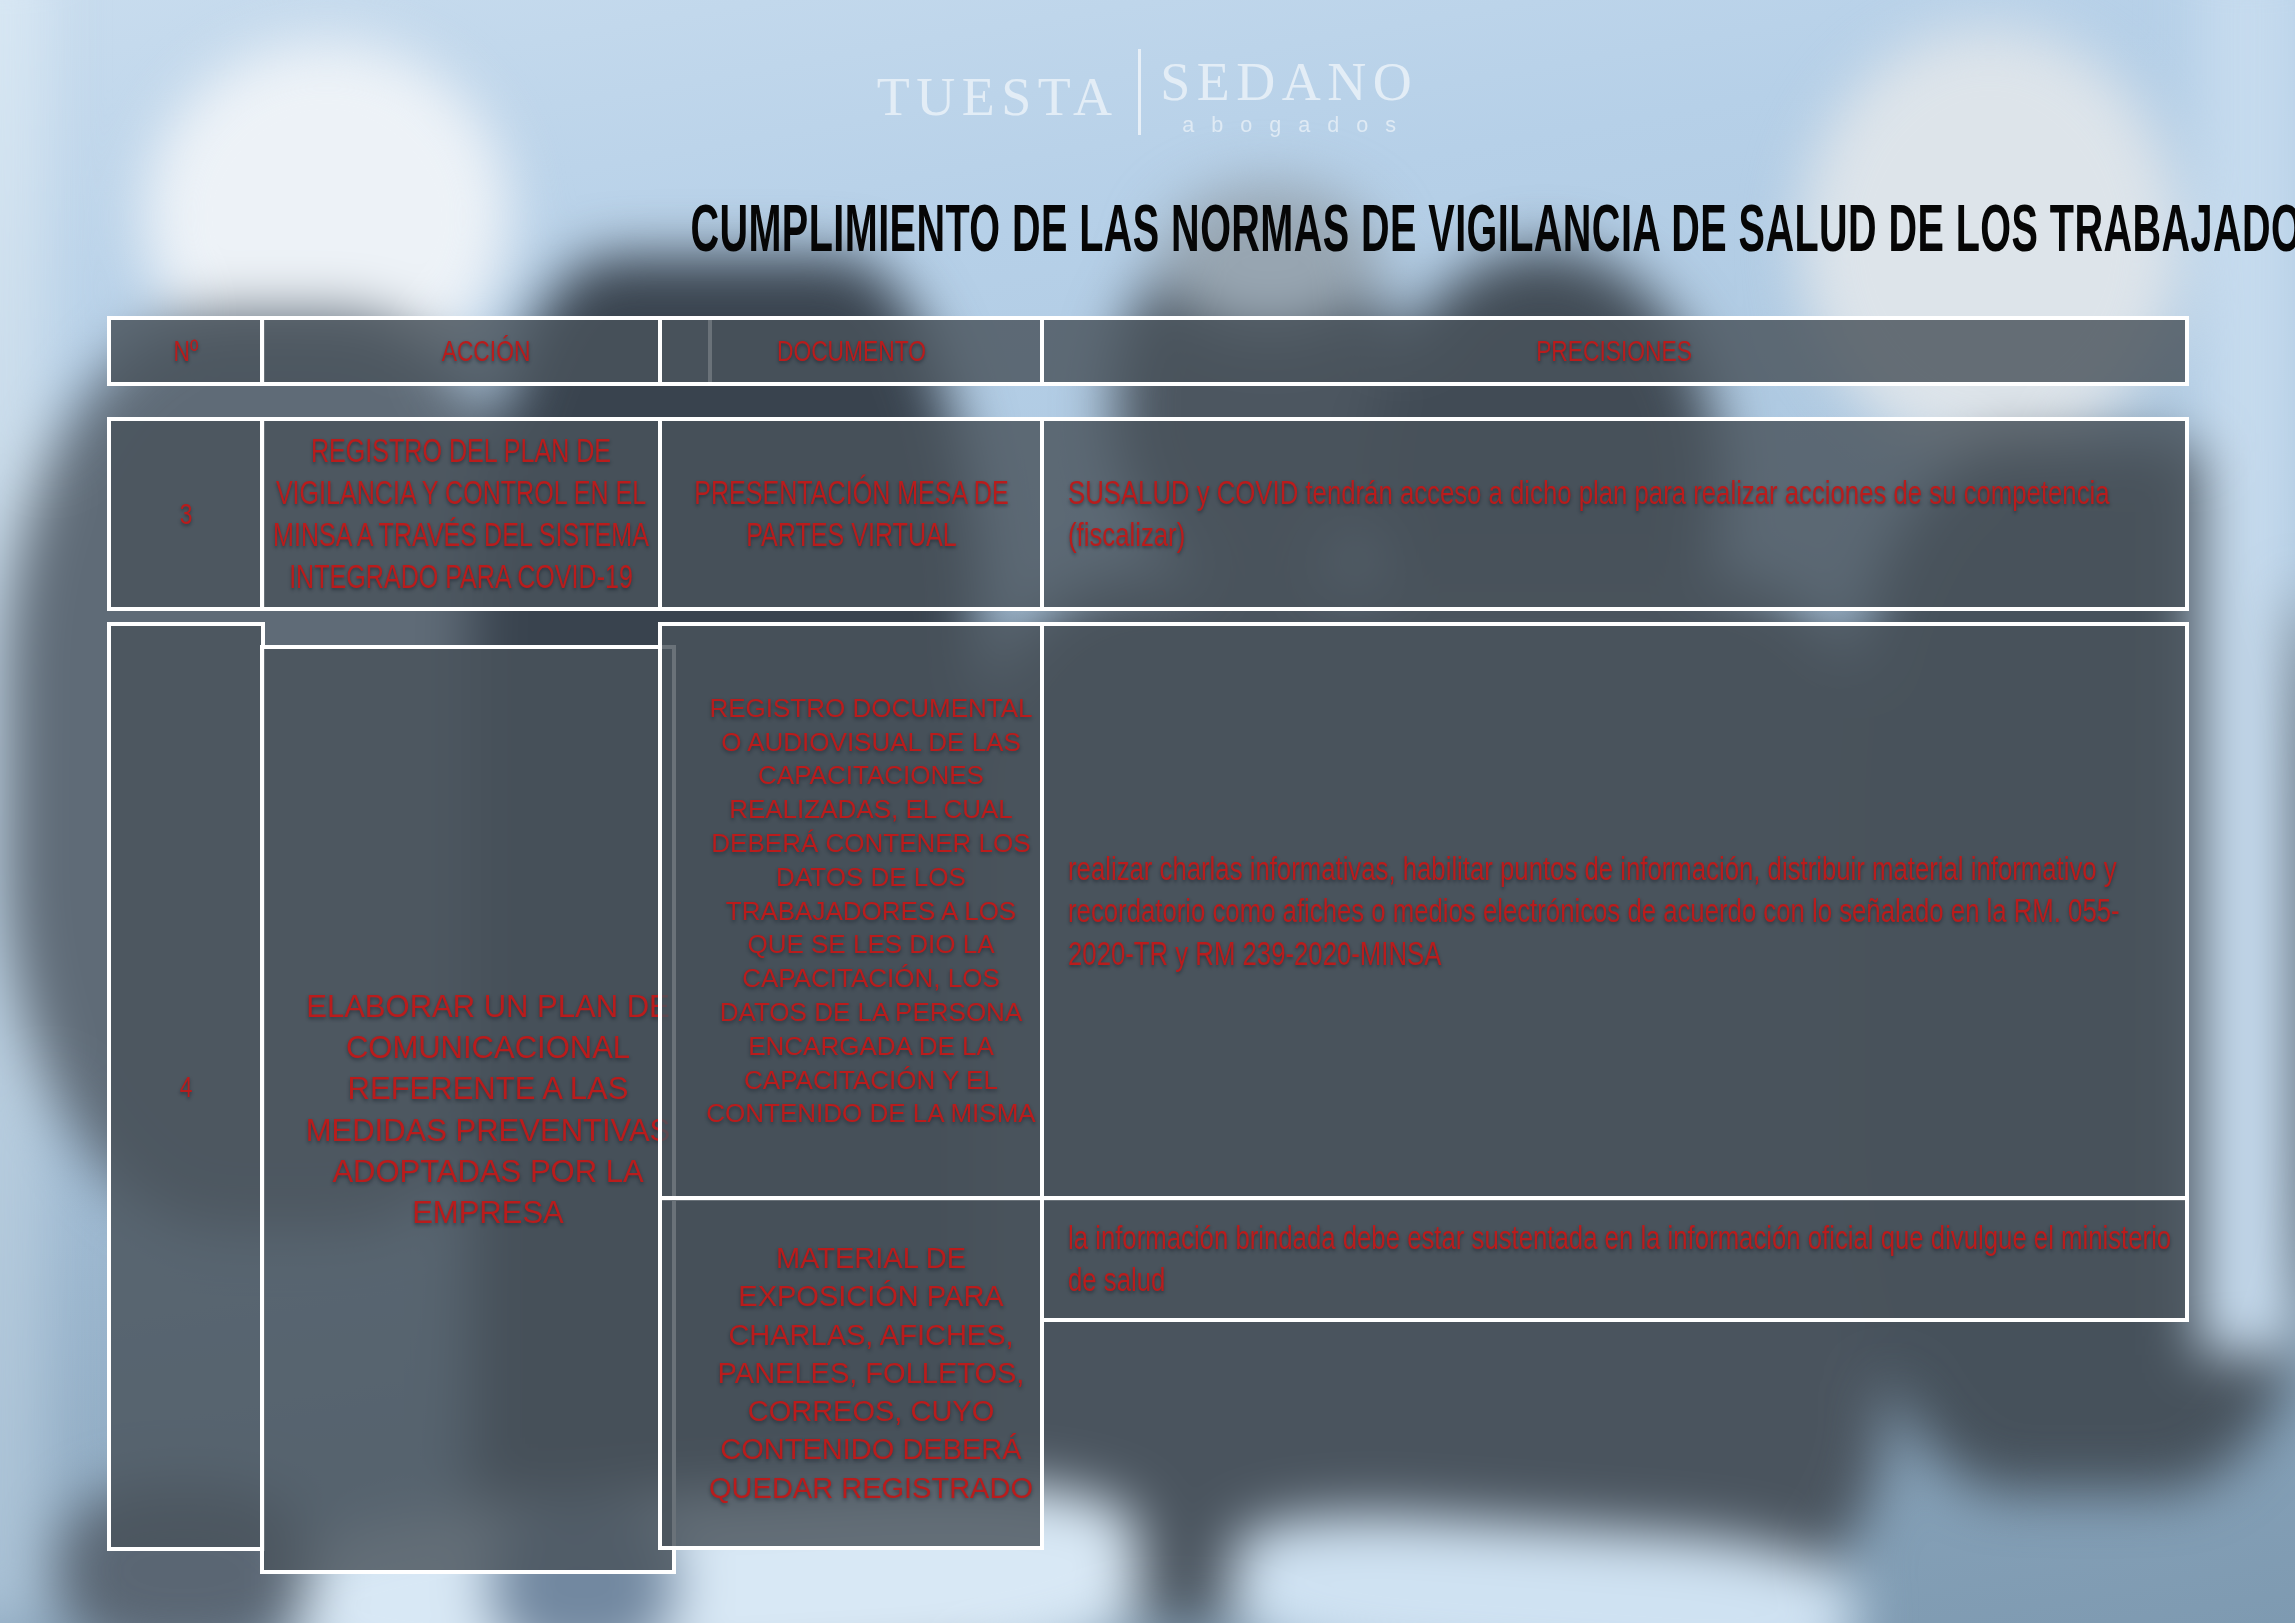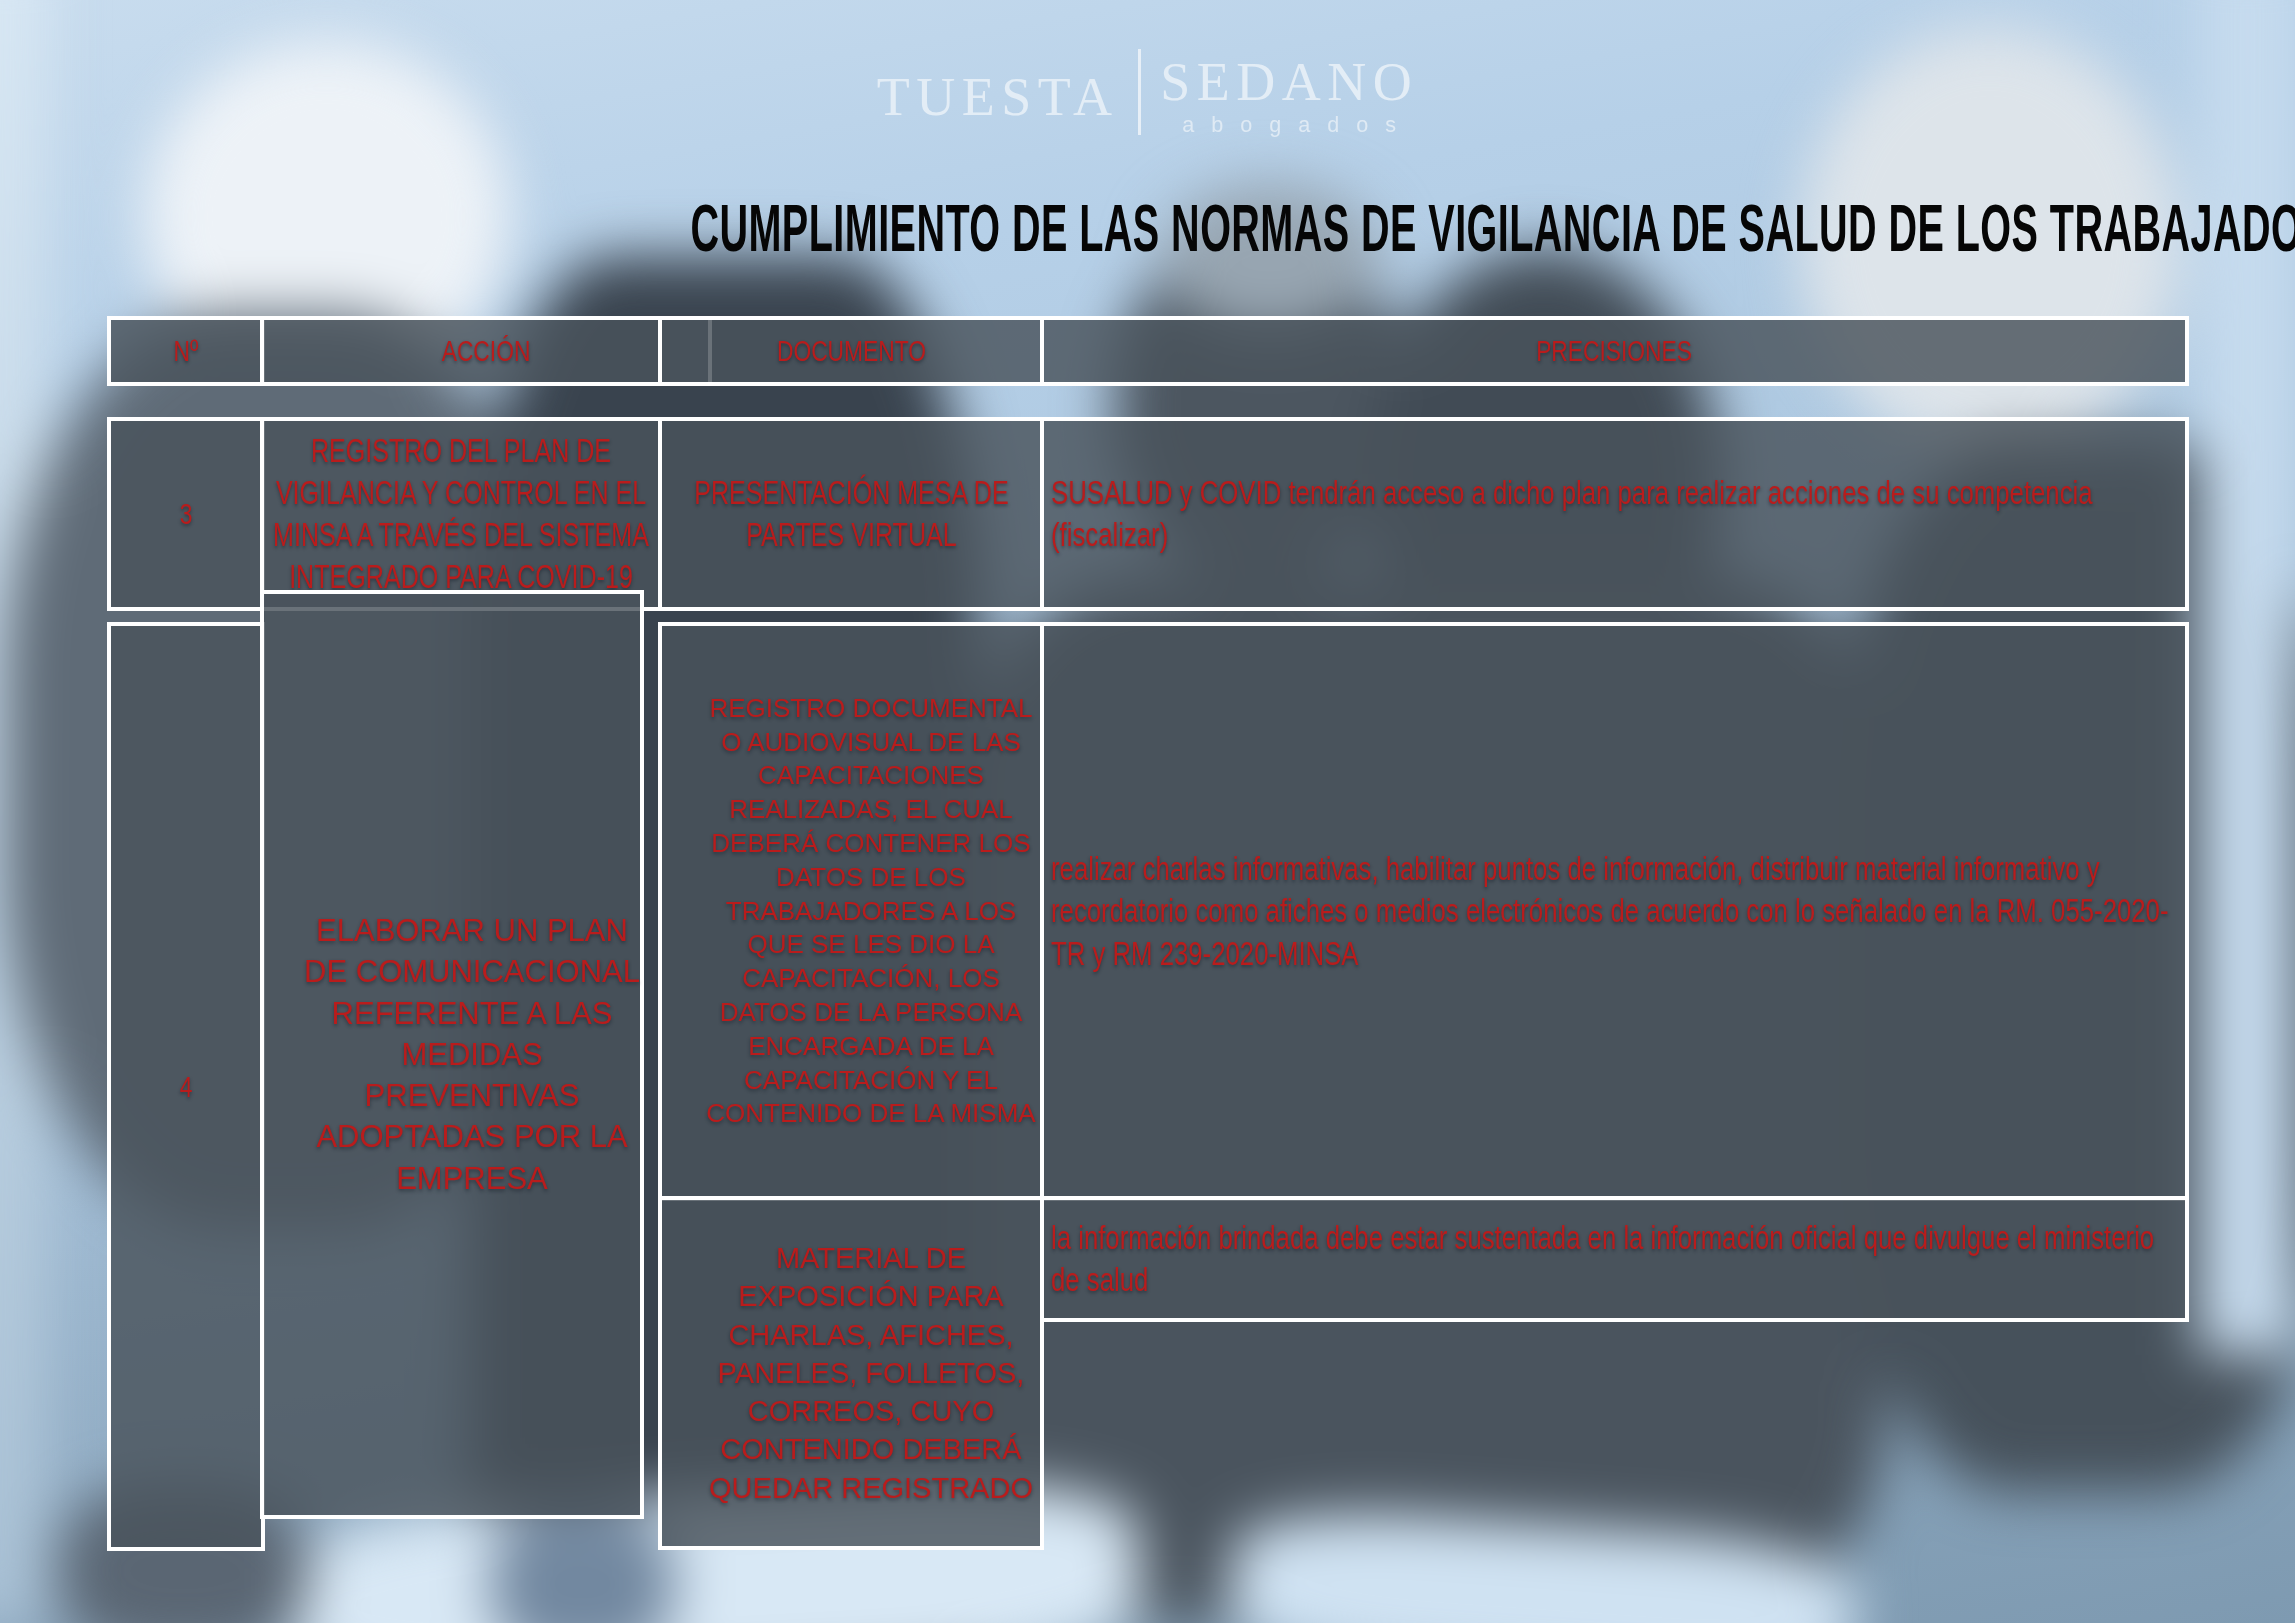--- a/index.html
+++ b/index.html
@@ -44,21 +44,21 @@
 
   
   .cell {
     position:absolute; box-sizing:border-box;
     border:4.6px solid #ffffff;
     background:rgba(73,83,92,0.82);
     display:flex; align-items:center; justify-content:center;
     color:#b91c1c; text-align:center;
     text-shadow:0 2px 3.9px rgba(10,20,30,0.45);
   }
-  .cell.left { justify-content:flex-start; text-align:left; padding-left:7px; padding-right:9.2px; }
+  .cell.left { justify-content:flex-start; text-align:left; padding-left:24px; padding-right:9.2px; }
 
   
   .cn  { display:block; width:132%; flex:none; transform:scaleX(0.76); }
   .cnl { display:block; width:128%; flex:none; transform:scaleX(0.78); transform-origin:left center; }
   .nm  { display:block;margin-left:40px; }
 
   .fs-h    { font-size:30px; }
   .fs-std  { font-size:33px; line-height:1.28; }
   .fs-num  { font-size:30px; }
   .fs-acc4 { font-size:31px; line-height:1.33; }
@@ -124,21 +124,21 @@
   <div class="cell fs-std" style="left:658px;top:417px;width:386px;height:194px">
     <span class="cn">PRESENTACIÓN MESA DE PARTES VIRTUAL</span>
   </div>
   <div class="cell fs-std left" style="left:1040px;top:417px;width:1149px;height:194px">
     <span class="cnl">SUSALUD y COVID tendrán acceso a dicho plan para realizar acciones de su competencia (fiscalizar)</span>
   </div>
 
   <div class="cell fs-num" style="left:107px;top:622px;width:158px;height:929px">
     <span class="cn">4</span>
   </div>
-  <div class="cell fs-acc4" style="left:260px;top:590px;width:384px;height:929px">
+  <div class="cell fs-acc4" style="left:260px;top:645px;width:416px;height:929px">
     <span class="nm">ELABORAR UN PLAN DE COMUNICACIONAL REFERENTE A LAS MEDIDAS PREVENTIVAS ADOPTADAS POR LA EMPRESA</span>
   </div>
 
   <div class="cell fs-doc1" style="left:658px;top:622px;width:386px;height:579px">
     <span class="nm">REGISTRO DOCUMENTAL O AUDIOVISUAL DE LAS CAPACITACIONES REALIZADAS, EL CUAL DEBERÁ CONTENER LOS DATOS DE LOS TRABAJADORES A LOS QUE SE LES DIO LA CAPACITACIÓN, LOS DATOS DE LA PERSONA ENCARGADA DE LA CAPACITACIÓN Y EL CONTENIDO DE LA MISMA</span>
   </div>
   <div class="cell fs-doc2" style="left:658px;top:1196px;width:386px;height:354px">
     <span class="nm">MATERIAL DE EXPOSICIÓN PARA CHARLAS, AFICHES, PANELES, FOLLETOS, CORREOS, CUYO CONTENIDO DEBERÁ QUEDAR REGISTRADO</span>
   </div>
 

